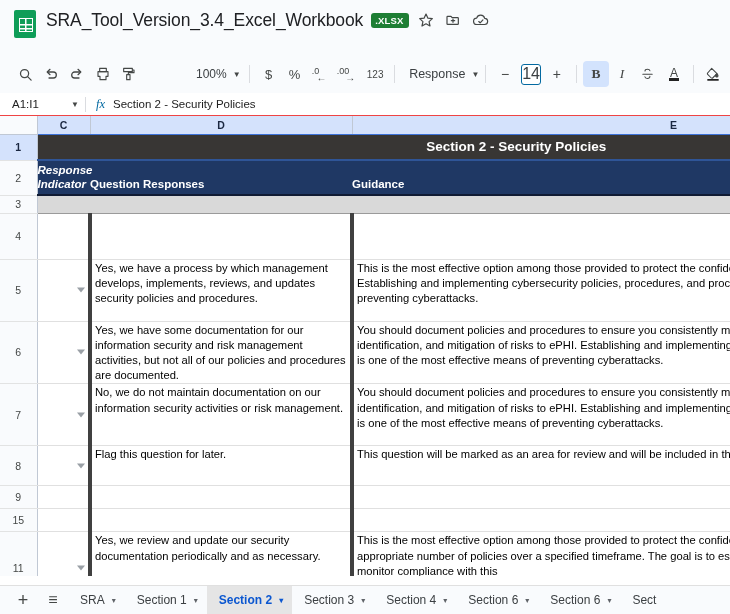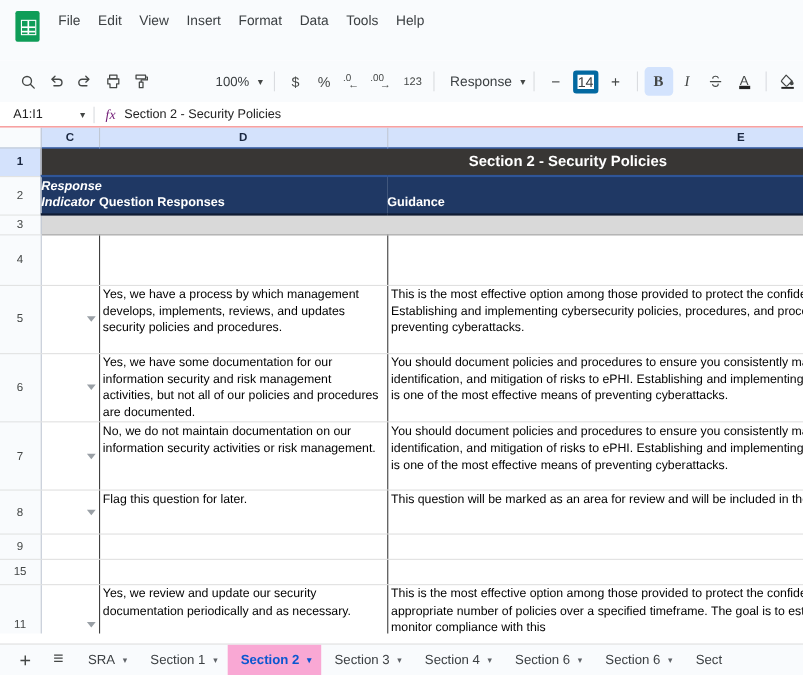--- a/index.html
+++ b/index.html
@@ -119,24 +119,24 @@
   }
   .caret { display: inline-block; margin-left: 6px; color: #444746; font-size: 8px; }
   .tb-font {
     display: flex; align-items: center;
     font-size: 12.5px; color: #3c4043;
     height: 26px; padding: 0 4px 0 8px;
     min-width: 78px;
   }
   .fontsize-box {
     width: 30px; height: 21px;
-    border: 4px solid #0369a1;
+    border: 1px solid #0369a1;
     border-radius: 3px;
     display: flex; align-items: center; justify-content: center;
-    font-size: 13px; color: #3c4043;
+    font-size: 16px; color: #3c4043;
     background: #fff;
     margin: 0 3px;
   }
   .tb-text { font-size: 13px; }
   .bold-b { font-weight: bold; font-size: 13.5px; font-family: "Liberation Serif", serif;}
   .ital-i { font-style: italic; font-size: 13.5px; font-family: "Liberation Serif", serif; }
 
   
   .formulabar {
     height: 23px;
@@ -151,21 +151,21 @@
     width: 85px;
     display: flex; align-items: center; justify-content: space-between;
     padding: 0 6px 0 12px;
     height: 100%;
   }
   .namebox .nb-text { font-size: 11.5px; color: #222; }
   .fb-div { width: 1px; height: 15px; background: #dadce0; }
   .fx-label {
     font-family: "Liberation Serif", serif;
     font-style: italic;
-    color: #701a75;
+    color: #0369a1;
     font-size: 12.5px;
     padding: 0 8px 0 10px;
   }
   .fb-content { font-size: 11.5px; color: #222; }
 
   
   .grid-wrap {
     position: relative;
     height: 460px;
     overflow: hidden;
@@ -206,21 +206,21 @@
     text-align: center;
     vertical-align: middle;
     padding: 0;
   }
   td.rownum.sel {
     background: #d4e2fc;
     color: #1a2740;
     font-weight: bold;
   }
   td.cell {
-    border-right: 1px solid #404040;
+    border-right: 4px solid #404040;
     border-bottom: 1px solid #e0e0e0;
     vertical-align: top;
     padding: 1px 3px 0 3px;
     font-family: "Liberation Sans", sans-serif;
     font-size: 11.2px;
     line-height: 15.2px;
     color: #000;
     overflow: hidden;
     word-wrap: break-word;
   }
@@ -290,48 +290,61 @@
     height: 29px;
     display: flex;
     align-items: center;
     padding: 0 9px 0 12px;
     font-size: 12px;
     color: #3c4043;
     white-space: nowrap;
     flex: 0 0 auto;
   }
   .sheet-tab.active {
-    background: #f9a8d4;
+    background: #e5e5e5;
     color: #0b57d0;
     font-weight: bold;
   }
   .sheet-tab .tcaret {
     margin-left: 7px;
     font-size: 8px;
     color: #5f6368;
   }
   .sheet-tab.active .tcaret { color: #0b57d0; }
 </style>
 </head>
 <body>
 
 <div class="titlebar">
   <div class="doc-icon">
     <div class="sheets-glyph"></div>
   </div>
   <div class="title-block">
-    <div class="menubar">
-      <span class="menu-item">File</span>
-      <span class="menu-item">Edit</span>
-      <span class="menu-item">View</span>
-      <span class="menu-item">Insert</span>
-      <span class="menu-item">Format</span>
-      <span class="menu-item">Data</span>
-      <span class="menu-item">Tools</span>
-      <span class="menu-item">Help</span>
+    <div class="title-row">
+      <span class="doc-title">SRA_Tool_Version_3.4_Excel_Workbook</span>
+      <span class="xlsx-badge">.XLSX</span>
+      <span class="title-icons">
+        <span class="ticon">
+          <svg width="16" height="16" viewBox="0 0 24 24" fill="none" stroke="#444746" stroke-width="1.8" stroke-linejoin="round">
+              <polygon points="12,3 14.9,9.3 21.5,10 16.6,14.5 18,21 12,17.6 6,21 7.4,14.5 2.5,10 9.1,9.3"></polygon>
+            </svg>
+        </span>
+        <span class="ticon">
+          <svg width="16" height="16" viewBox="0 0 24 24" fill="none" stroke="#444746" stroke-width="1.8" stroke-linejoin="round">
+              <path d="M3 7.5a1 1 0 0 1 1-1h5l1.7 2h8.3a1 1 0 0 1 1 1v8a1 1 0 0 1-1 1H4a1 1 0 0 1-1-1z"></path>
+              <path d="M12 10.5v5M9.5 13h5" stroke-linecap="round"></path>
+            </svg>
+        </span>
+        <span class="ticon">
+          <svg width="18" height="16" viewBox="0 0 26 20" fill="none" stroke="#444746" stroke-width="1.7" stroke-linejoin="round">
+              <path d="M7 16.5a4.6 4.6 0 0 1-.3-9.2A6 6 0 0 1 18.3 7.6 4.4 4.4 0 0 1 18 16.5z"></path>
+              <path d="M9.8 12.2l2 2 4-4.4" stroke-linecap="round"></path>
+            </svg>
+        </span>
+      </span>
     </div>
   </div>
 </div>
 
 <div class="toolbar">
   <div class="tb-pill">
     <div class="tb-btn">
       <svg width="15" height="15" viewBox="0 0 24 24" fill="none" stroke="#444746" stroke-width="2" stroke-linecap="round">
           <circle cx="10.5" cy="10.5" r="6.5"></circle>
           <path d="M15.4 15.4L21 21"></path>

